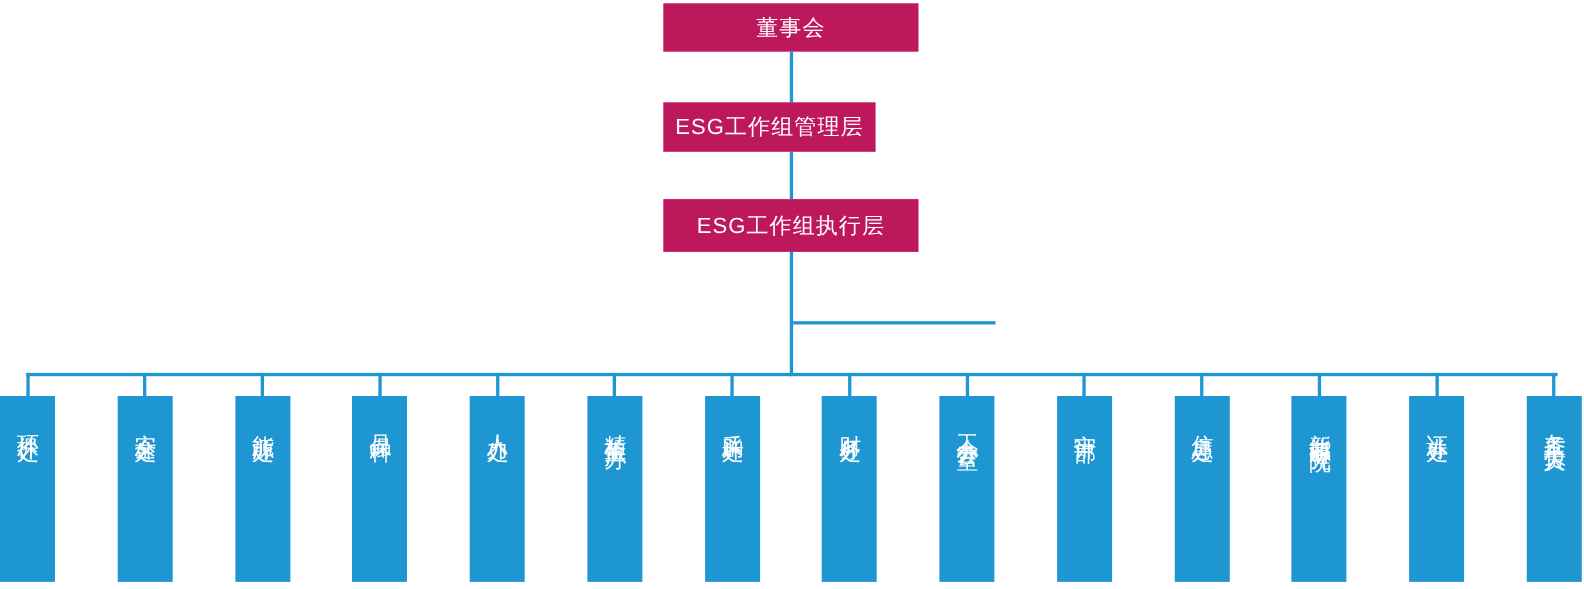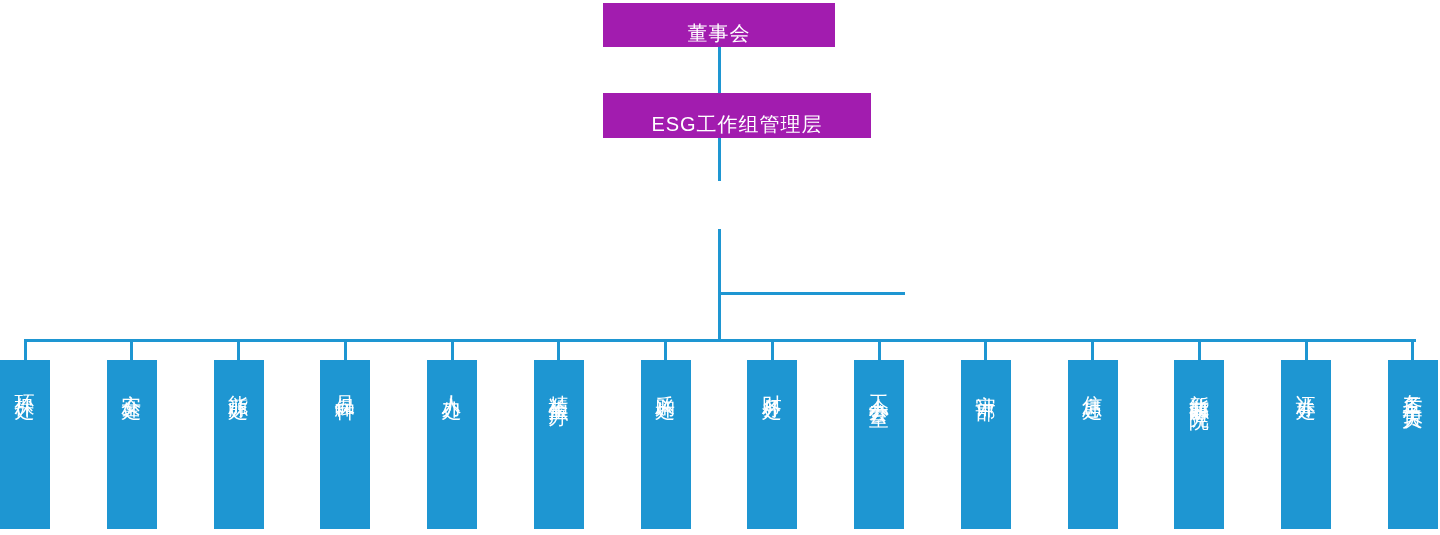--- a/index.html
+++ b/index.html
@@ -6,31 +6,31 @@
   .canvas {
     position: relative;
     width: 1440px;
     height: 535px;
     background: #ffffff;
     overflow: hidden;
     font-family: "Liberation Sans", "DejaVu Sans", sans-serif;
   }
   .node {
     position: absolute;
-    background: #a21caf;
+    background: #be185d;
     color: #ffffff;
     display: flex;
-    align-items: flex-end;
+    align-items: center;
     justify-content: center;
     font-size: 20px;
     letter-spacing: 1px;
     white-space: nowrap;
   }
   .node-l1 { left: 603px; top: 3px;   width: 232px; height: 44px; }
-  .node-l2 { left: 603px; top: 93px;  width: 268px; height: 45px; }
+  .node-l2 { left: 603px; top: 93px;  width: 193px; height: 45px; }
   .node-l3 { left: 603px; top: 181px; width: 232px; height: 48px; }
   .node-expert { left: 905px; top: 271px; width: 230px; height: 46px; }
 
   .line { position: absolute; background: #1E96D2; }
   .v-line { width: 3px; }
   .h-line { height: 3px; }
   .conn-1 { left: 718px; top: 47px;  height: 46px; }
   .conn-2 { left: 718px; top: 138px; height: 43px; }
   .trunk  { left: 718px; top: 229px; height: 113px; }
   .branch { left: 721px; top: 292px; width: 184px; }
@@ -81,20 +81,23 @@
   </div>
 
   <div class="line v-line conn-1"></div>
 
   <div class="node node-l2">
     <span>ESG工作组管理层</span>
   </div>
 
   <div class="line v-line conn-2"></div>
 
+  <div class="node node-l3">
+    <span>ESG工作组执行层</span>
+  </div>
 
   <div class="line v-line trunk"></div>
   <div class="line h-line branch"></div>
 
 
   <div class="line h-line rail"></div>
 
   <div class="dept-row">
 
     <div class="dept-wrap">

